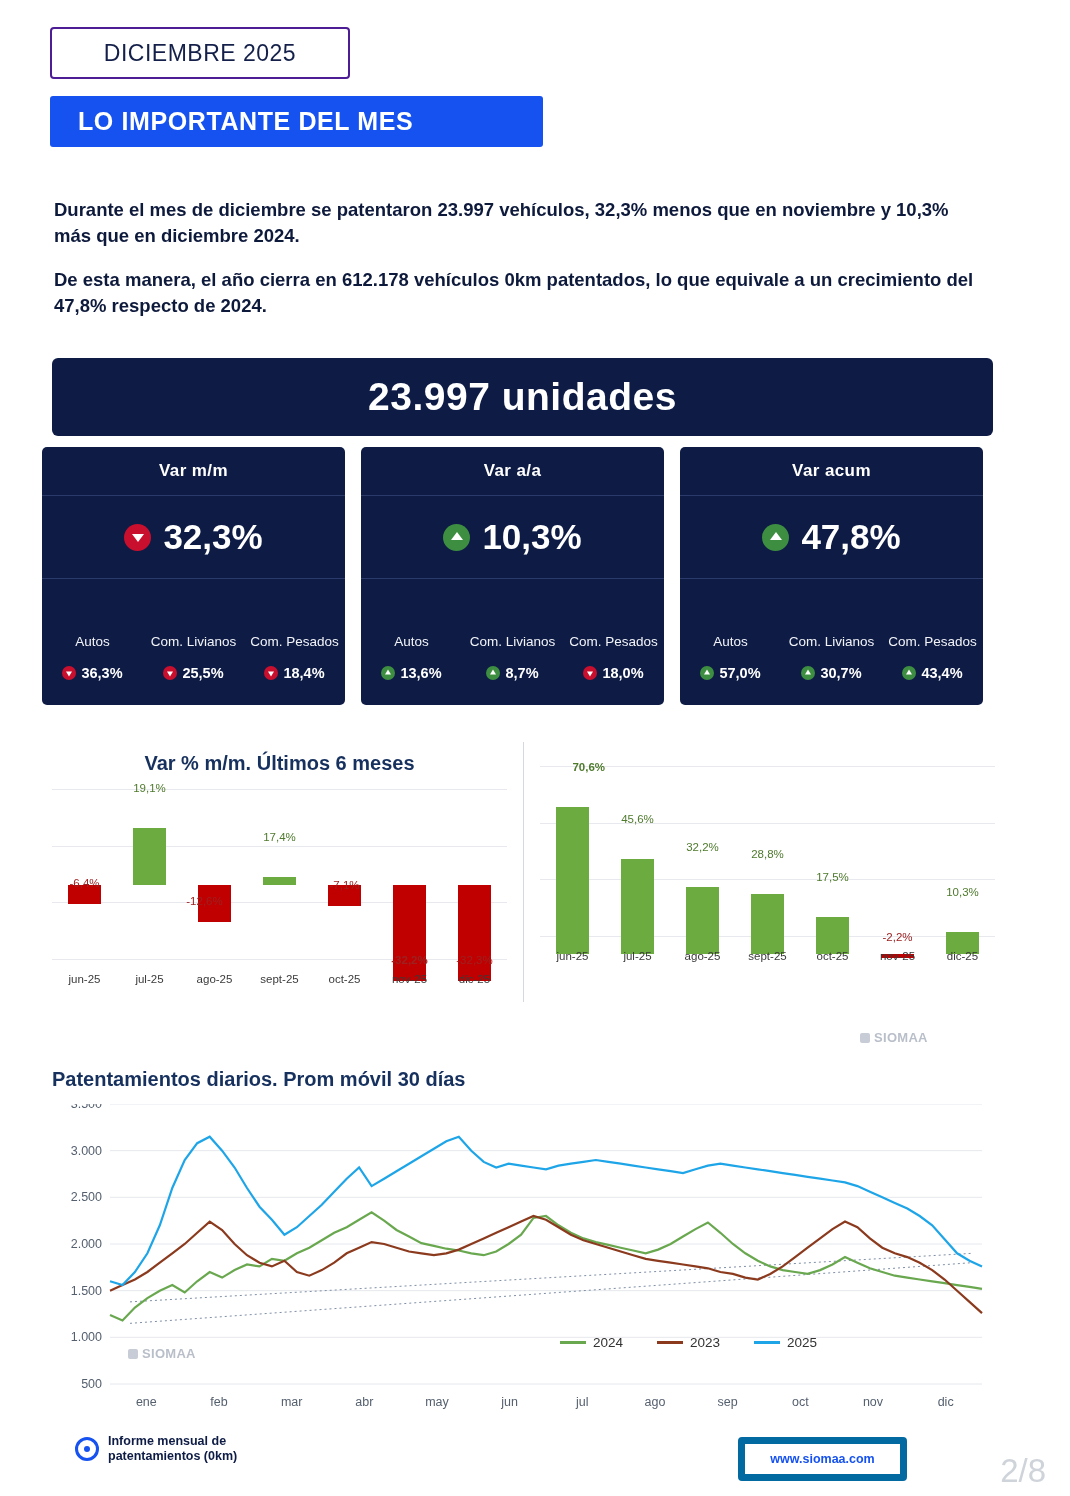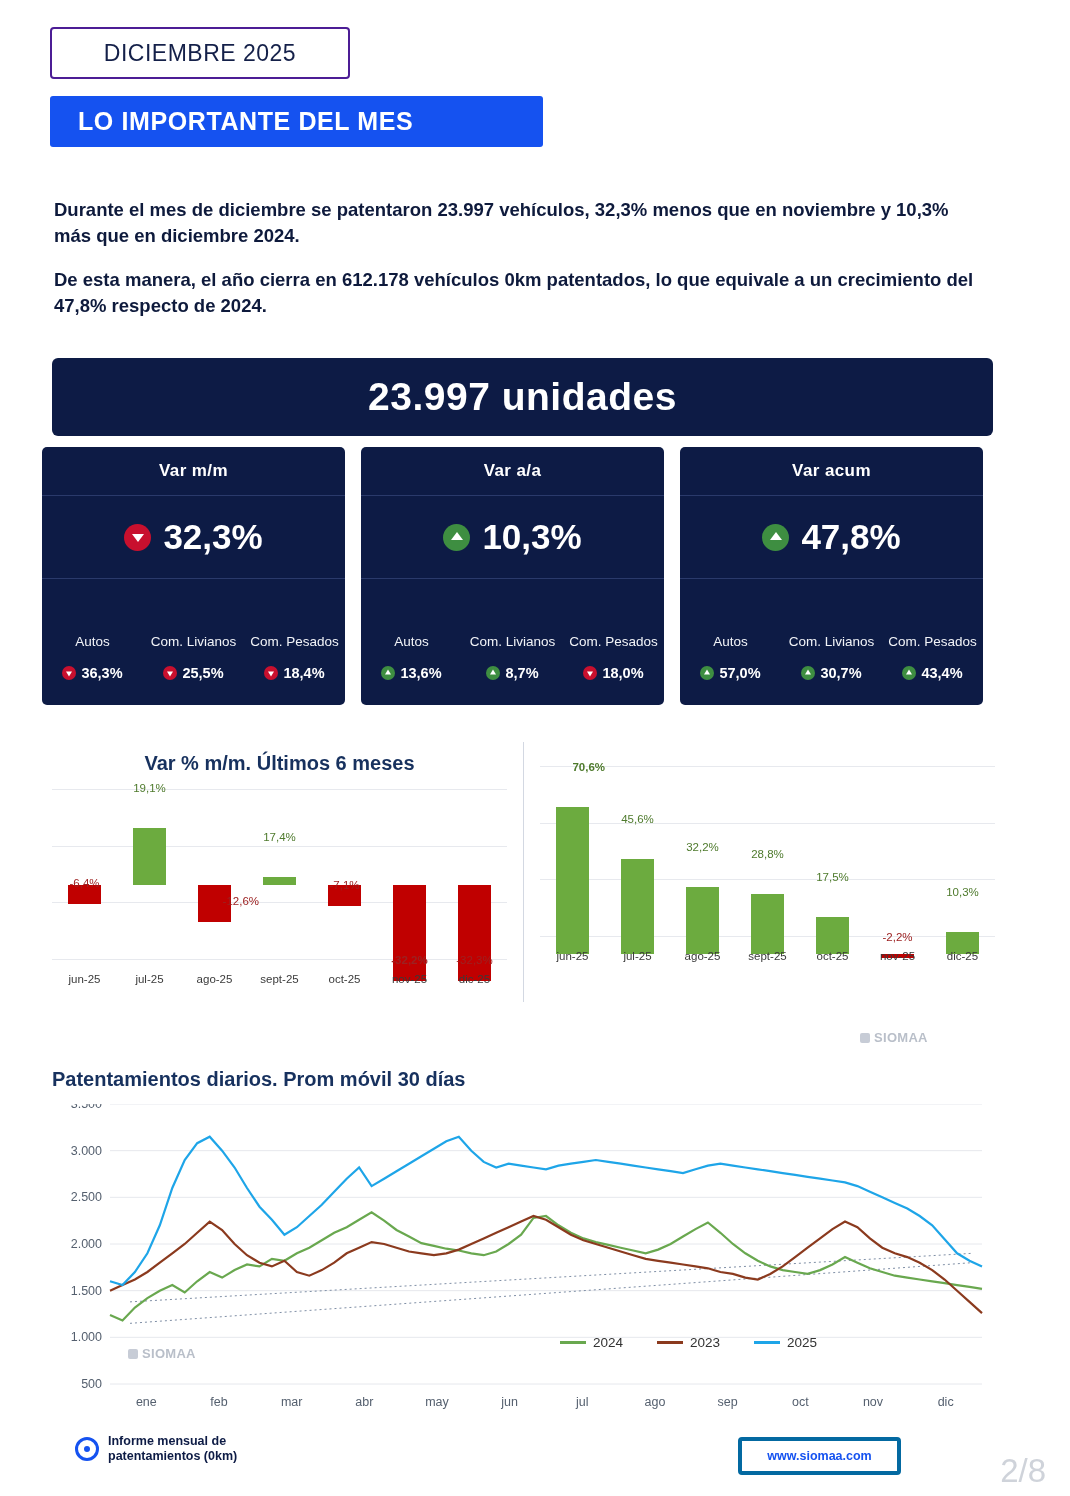--- a/index.html
+++ b/index.html
@@ -122,21 +122,21 @@
   
   .footer-logo{position:absolute;left:75px;top:1434px;display:flex;align-items:center;gap:9px;}
   .footer-logo .ring{
     width:24px;height:24px;border-radius:50%;border:3px solid #1552f0;box-sizing:border-box;
     position:relative;
   }
   .footer-logo .ring::after{content:"";position:absolute;left:6px;top:6px;width:6px;height:6px;background:#1552f0;border-radius:50%;}
   .footer-logo .txt{font-size:12.5px;font-weight:bold;color:#0d1b45;line-height:15px;}
   .site-btn{
     position:absolute;left:738px;top:1437px;width:155px;height:30px;
-    border:4px solid #0369a1;border-radius:4px;background:#fff;
+    border:7px solid #0369a1;border-radius:4px;background:#fff;
     display:flex;align-items:center;justify-content:center;
     font-size:12.5px;font-weight:bold;color:#1552f0;
   }
   .pagenum{position:absolute;right:24px;bottom:6px;font-size:33px;color:#cfd3da;}
 </style>
 </head>
 <body>
 
 <div class="page">
 
@@ -262,21 +262,21 @@
     <div class="bars" id="bars-mm" style="position:relative;width:455px;height:200px;margin-top:14px;">
         <div class="gridline" style="top: 0px;"></div>
         <div class="gridline" style="top: 56.6667px;"></div>
         <div class="gridline" style="top: 113.333px;"></div>
         <div class="gridline" style="top: 170px;"></div>
         <div class="bar" style="left: 16.25px; width: 32.5px; height: 19.0877px; background: rgb(192, 0, 0); bottom: 85.2982px;"></div>
         <div class="bar-lbl" style="color: rgb(156, 33, 33); left: 0px; width: 65px; text-align: center; top: 87.7018px;">-6,4%</div>
         <div class="bar" style="left: 81.25px; width: 32.5px; height: 56.9649px; background: rgb(108, 171, 63); bottom: 104.386px;"></div>
         <div class="bar-lbl" style="color: rgb(78, 122, 44); left: 65px; width: 65px; text-align: center; top: -7.35088px;">19,1%</div>
         <div class="bar" style="left: 146.25px; width: 32.5px; height: 37.5789px; background: rgb(192, 0, 0); bottom: 66.807px;"></div>
-        <div class="bar-lbl" style="color: rgb(156, 33, 33); left: 142px; width: 65px; text-align: right; top: 106.193px;">-12,6%</div>
+        <div class="bar-lbl" style="color: rgb(156, 33, 33); left: 120px; width: 65px; text-align: center; top: 106.193px;">-12,6%</div>
         <div class="bar" style="left: 211.25px; width: 32.5px; height: 7.45614px; background: rgb(108, 171, 63); bottom: 104.386px;"></div>
         <div class="bar-lbl" style="color: rgb(78, 122, 44); left: 195px; width: 65px; text-align: center; top: 42.1579px;">17,4%</div>
         <div class="bar" style="left: 276.25px; width: 32.5px; height: 21.1754px; background: rgb(192, 0, 0); bottom: 83.2105px;"></div>
         <div class="bar-lbl" style="color: rgb(156, 33, 33); left: 260px; width: 65px; text-align: center; top: 89.7895px;">-7,1%</div>
         <div class="bar" style="left: 341.25px; width: 32.5px; height: 96.0351px; background: rgb(192, 0, 0); bottom: 8.35088px;"></div>
         <div class="bar-lbl" style="color: rgb(156, 33, 33); left: 325px; width: 65px; text-align: center; top: 164.649px; font-weight: bold;">-32,2%</div>
         <div class="bar" style="left: 406.25px; width: 32.5px; height: 96.3333px; background: rgb(192, 0, 0); bottom: 8.05263px;"></div>
         <div class="bar-lbl" style="color: rgb(156, 33, 33); left: 390px; width: 65px; text-align: center; top: 164.947px;">-32,3%</div>
         <div class="xlab" style="left: 0px; width: 65px; top: 184px;">jun-25</div>
         <div class="xlab" style="left: 65px; width: 65px; top: 184px;">jul-25</div>

